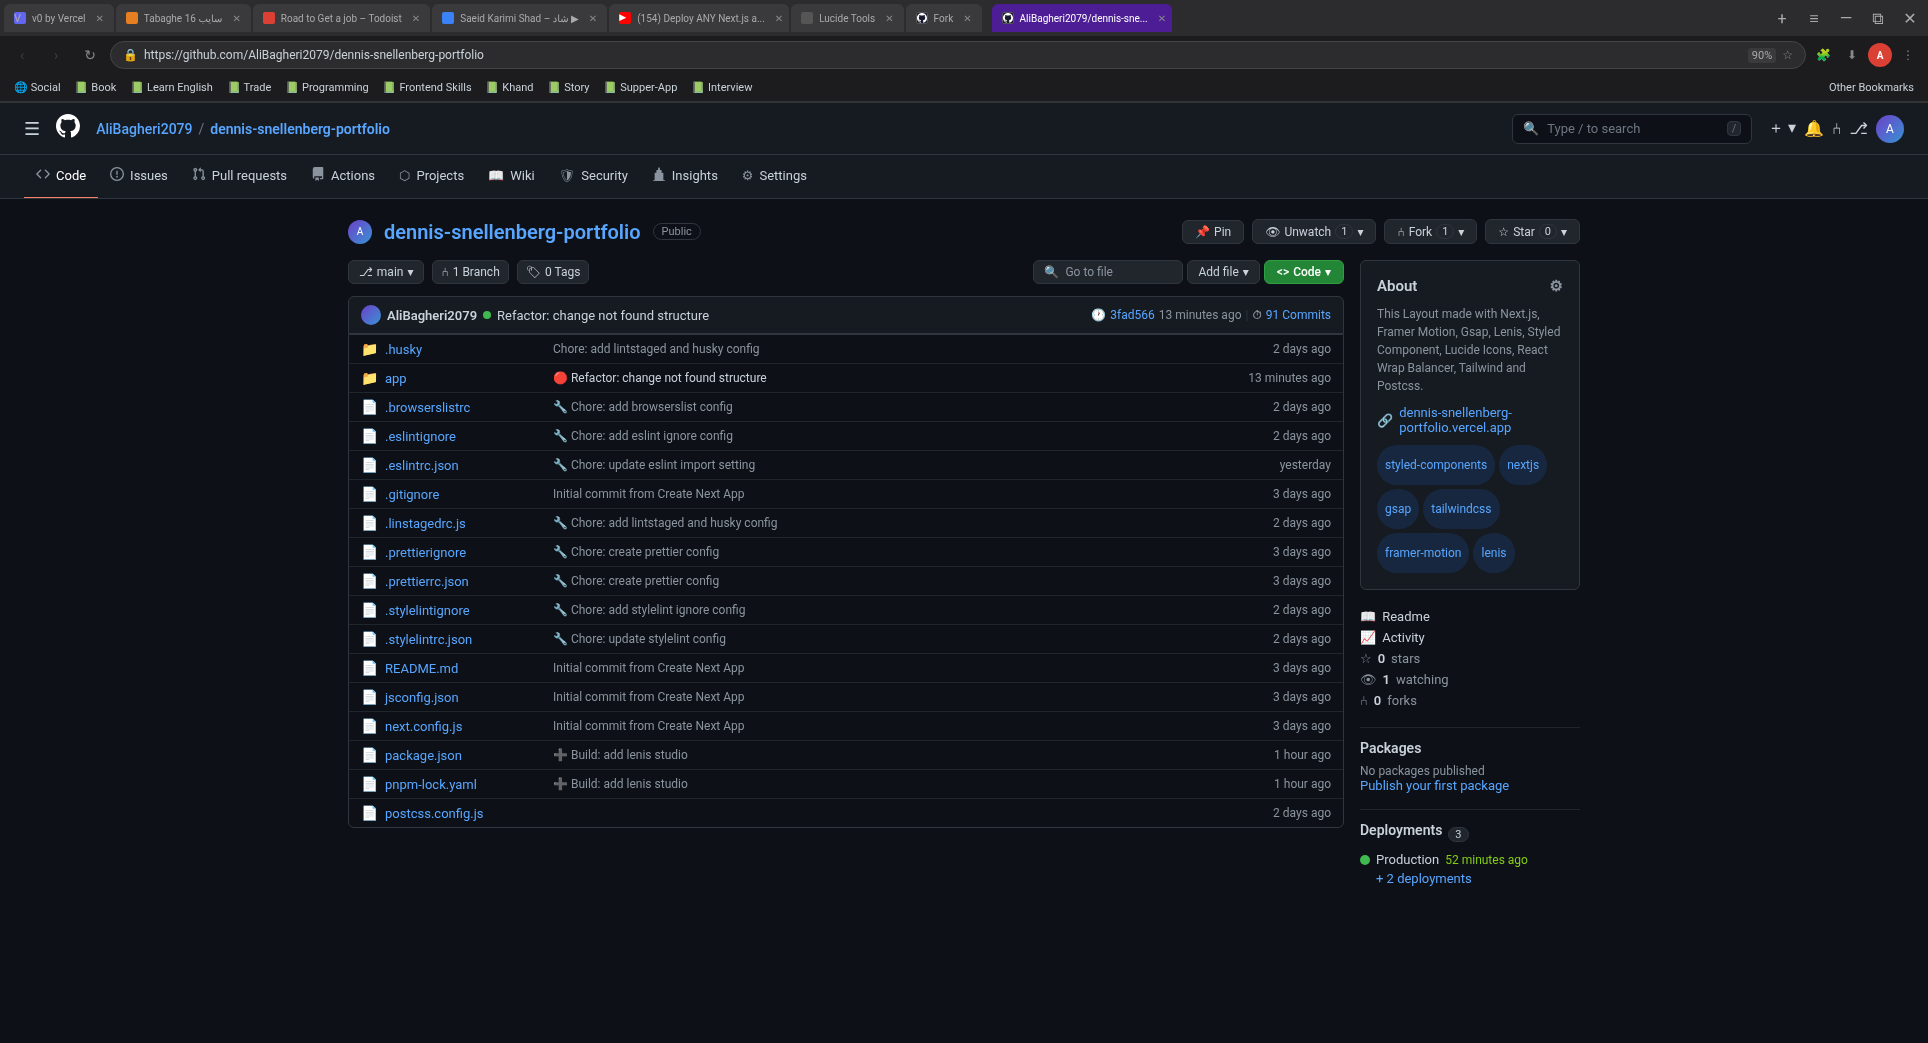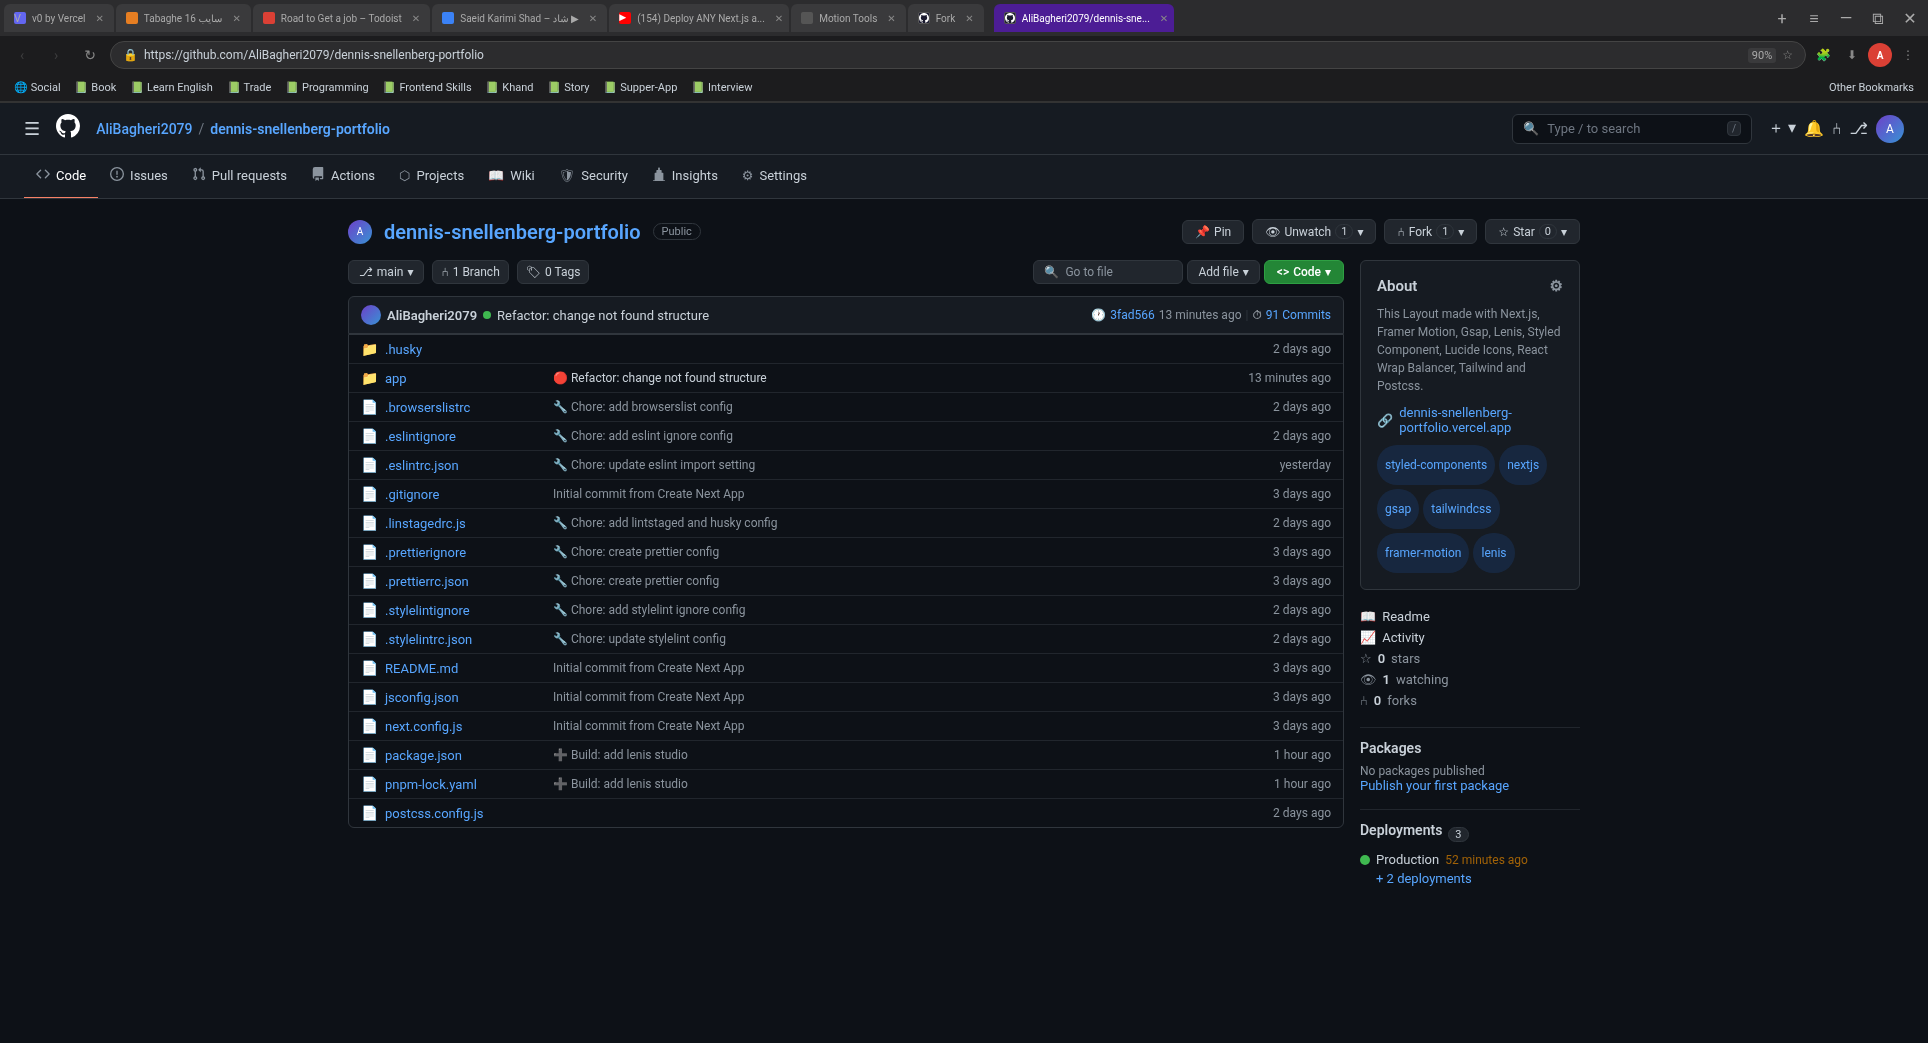--- a/index.html
+++ b/index.html
@@ -495,21 +495,21 @@
       <span style="font-size:10px;">Saeid Karimi Shad – شاد ▶</span>
       <span class="tab-close">✕</span>
     </div>
     <div class="tab">
       <div class="tab-favicon" style="background:#f00;font-size:9px;color:#fff;">▶</div>
       <span style="font-size:10px;">(154) Deploy ANY Next.js a...</span>
       <span class="tab-close">✕</span>
     </div>
     <div class="tab">
       <div class="tab-favicon" style="background:#555;font-size:9px;color:#fff;"></div>
-      <span style="font-size:10px;">Motion Tools</span>
+      <span style="font-size:10px;">Lucide Tools</span>
       <span class="tab-close">✕</span>
     </div>
     <div class="tab">
       <div class="tab-favicon" style="background:#1a1a2e;border:1px solid #555;">
         <svg width="10" height="10" viewBox="0 0 16 16" fill="#fff">
             <path d="M8 0C3.58 0 0 3.58 0 8c0 3.54 2.29 6.53 5.47 7.59.4.07.55-.17.55-.38 0-.19-.01-.82-.01-1.49-2.01.37-2.53-.49-2.69-.94-.09-.23-.48-.94-.82-1.13-.28-.15-.68-.52-.01-.53.63-.01 1.08.58 1.23.82.72 1.21 1.87.87 2.33.66.07-.52.28-.87.51-1.07-1.78-.2-3.64-.89-3.64-3.95 0-.87.31-1.59.82-2.15-.08-.2-.36-1.02.08-2.12 0 0 .67-.21 2.2.82.64-.18 1.32-.27 2-.27.68 0 1.36.09 2 .27 1.53-1.04 2.2-.82 2.2-.82.44 1.1.16 1.92.08 2.12.51.56.82 1.27.82 2.15 0 3.07-1.87 3.75-3.65 3.95.29.25.54.73.54 1.48 0 1.07-.01 1.93-.01 2.2 0 .21.15.46.55.38A8.013 8.013 0 0016 8c0-4.42-3.58-8-8-8z"></path>
           </svg>
       </div>
       <span style="font-size:10px;">Fork</span>
       <span class="tab-close">✕</span>
@@ -762,20 +762,21 @@
           <span style="color:#30363d;">|</span>
           <span>⏱</span>
           <a href="#"><span>91 Commits</span></a>
         </div>
       </div>
 
       <div class="file-table">
         <div class="file-row">
           <span class="file-icon folder">📁</span>
           <a class="file-name" href="#">.husky</a>
+          <span class="file-commit">Chore: add lintstaged and husky config</span>
           <span class="file-time">2 days ago</span>
         </div>
         <div class="file-row">
           <span class="file-icon folder">📁</span>
           <a class="file-name" href="#">app</a>
           <span class="file-commit" style="color:#c9d1d9;">🔴 Refactor: change not found structure</span>
           <span class="file-time">13 minutes ago</span>
         </div>
         <div class="file-row">
           <span class="file-icon">📄</span>
@@ -925,19 +926,19 @@
       </div>
 
       <div class="deployments-section sidebar-section">
         <div class="deployments-header">
           <div class="sidebar-section-title">Deployments</div>
           <span class="deploy-count-badge">3</span>
         </div>
         <div class="production-item">
           <span class="production-dot"></span>
           <span>Production</span>
-          <span style="color:#a16207;font-size:12px;">52 minutes ago</span>
+          <span style="color:#84cc16;font-size:12px;">52 minutes ago</span>
         </div>
         <a href="#" class="deploy-link">+ 2 deployments</a>
       </div>
     </div>
   </div>
 </div>
 
 </body></html>

